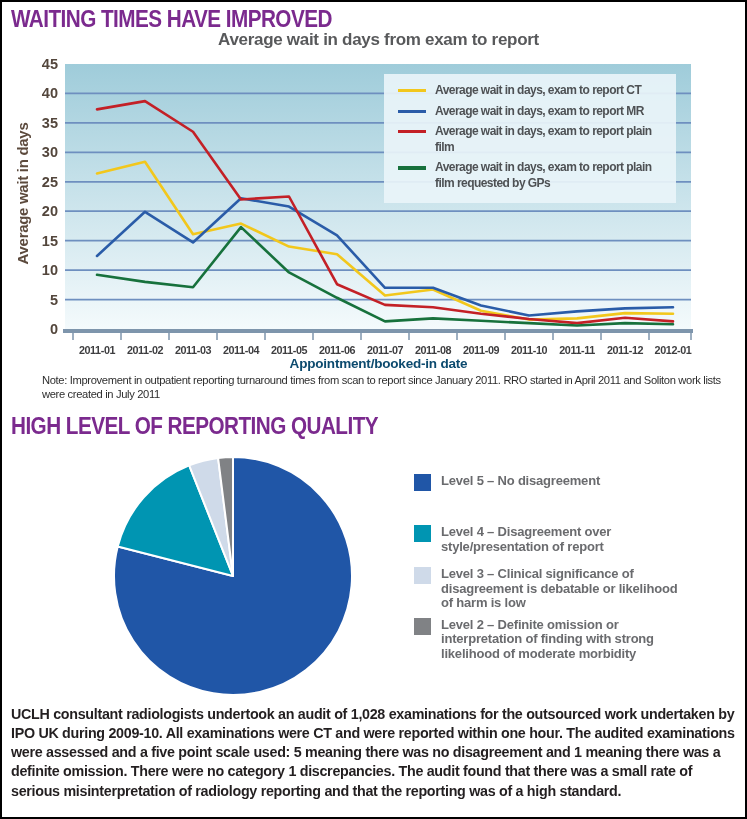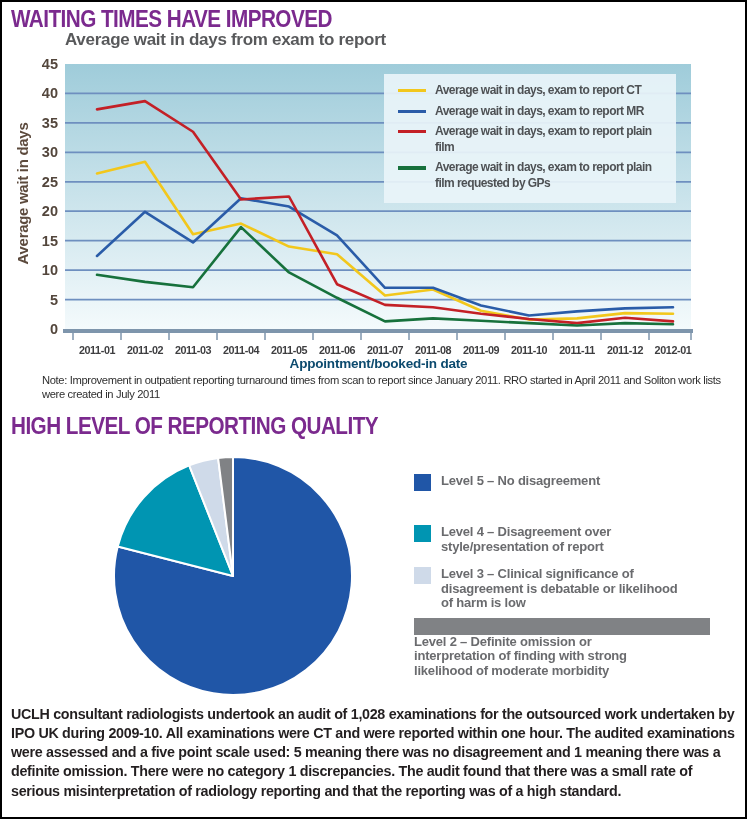--- a/index.html
+++ b/index.html
@@ -9,21 +9,21 @@
     font-family:"Liberation Sans", sans-serif; overflow:hidden;
   }
   .headline {
     position:absolute; color:var(--heading-purple,#7B2A8E); font-weight:bold;
     font-size:23px; letter-spacing:-0.6px; white-space:nowrap;
     transform:scaleX(0.9); transform-origin:left top;
   }
   #headline1 { left:9px; top:4px; }
   #headline2 { left:9px; top:411px; }
   #chart-title {
-    position:absolute; left:63px; top:28px; width:627px; 
+    position:absolute; left:63px; top:28px; width:627px; text-align:center;
     color:var(--title-gray,#58595B); font-weight:bold; font-size:17px;
     letter-spacing:-0.3px;
   }
   #y-axis-title {
     position:absolute; left:-80px; top:183px; width:200px; text-align:center;
     transform:rotate(-90deg); color:var(--axis-brown,#5C4A3D);
     font-weight:bold; font-size:15px; letter-spacing:-0.3px;
   }
   #line-chart-svg { position:absolute; left:0; top:50px; }
   #chart-legend {
@@ -48,21 +48,21 @@
   #pie-svg { position:absolute; left:96px; top:439px; }
   #pie-legend { position:absolute; left:412px; top:438px; width:306px; color:#6A6B6E; }
   #pie-legend-title {
     font-weight:bold; font-size:15.5px; line-height:1.12;
     letter-spacing:-0.3px; width:300px;
   }
   .pie-item { display:flex; }
   .pie-item-m1 { margin-top:34px; }
   .pie-item-m2 { margin-top:34px; }
   .pie-item-m3 { margin-top:13px; }
-  .pie-item-m4 { margin-top:7px;flex-direction:column; }
+  .pie-item-m4 { margin-top:7px; }
   .pie-chip { flex:0 0 17px; height:17px; margin-right:10px; }
   .pie-label {
     font-weight:bold; font-size:13px; line-height:1.12;
     letter-spacing:-0.2px; width:242px;
   }
   #footer-text {
     position:absolute; left:9px; top:703px; width:730px;
     font-weight:bold; font-size:14.3px; color:var(--body-text,#231F20);
     line-height:1.34; letter-spacing:-0.3px;
   }

